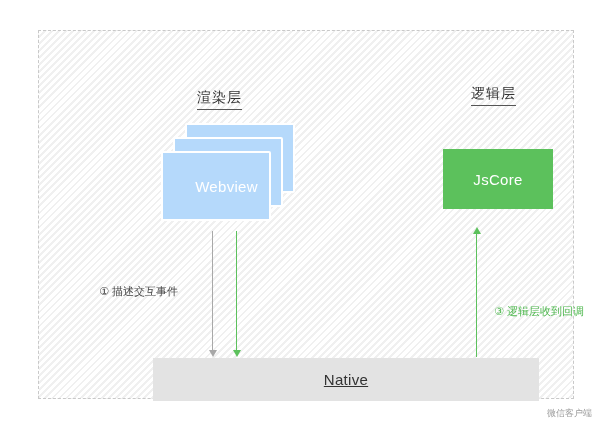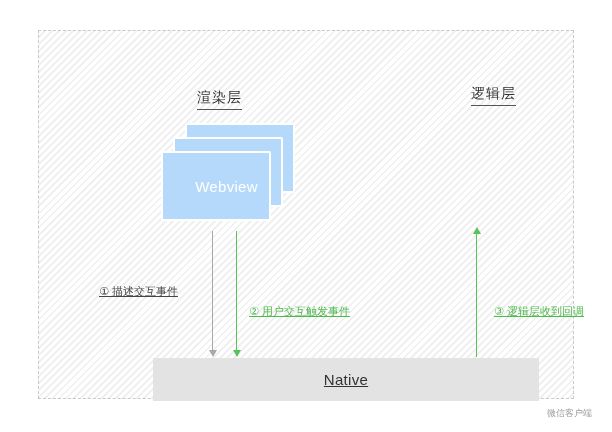--- a/index.html
+++ b/index.html
@@ -148,21 +148,20 @@
   #arrow-callback {
     color: #5cc15c;
     left: 433px; top: 196px; width: 9px; height: 130px;
   }
   #arrow-callback .shaft { top: 5px; bottom: 0; }
 
   .arrow-label {
     position: absolute;
     font-size: 11px;
     white-space: nowrap;
-    text-decoration: underline;
   }
   #label-describe { left: 60px;  top: 253px; color: #444444; }
   #label-trigger  { left: 210px; top: 273px; color: #4fb84f; }
   #label-callback { left: 455px; top: 273px; color: #4fb84f; }
 </style>
 </head>
 <body>
 
 <div id="stage">
 
@@ -171,39 +170,41 @@
     <div class="layer-title" id="title-render">渲染层</div>
 
     <div class="layer-title" id="title-logic">逻辑层</div>
 
     <div class="card" id="card-back"></div>
     <div class="card" id="card-mid"></div>
     <div class="card" id="card-front">
       <span class="card-label">Webview</span>
     </div>
 
+    <div id="jscore-box">
+      <span class="box-label">JsCore</span>
+    </div>
 
     <div class="arrow down" id="arrow-describe">
       <div class="shaft"></div>
       <div class="head"></div>
     </div>
 
     <div class="arrow down" id="arrow-trigger">
       <div class="shaft"></div>
       <div class="head"></div>
     </div>
 
     <div class="arrow up" id="arrow-callback">
       <div class="shaft"></div>
       <div class="head"></div>
     </div>
 
     <div class="arrow-label" id="label-describe">① 描述交互事件</div>
 
-    <div class="arrow-label" id="label-trigger">② 用户交互触发事件</div>
 
     <div class="arrow-label" id="label-callback">③ 逻辑层收到回调</div>
 
     <div id="native-box">
       <span class="box-label">Native</span>
     </div>
 
     <div id="client-caption">微信客户端</div>
 
   </div>

